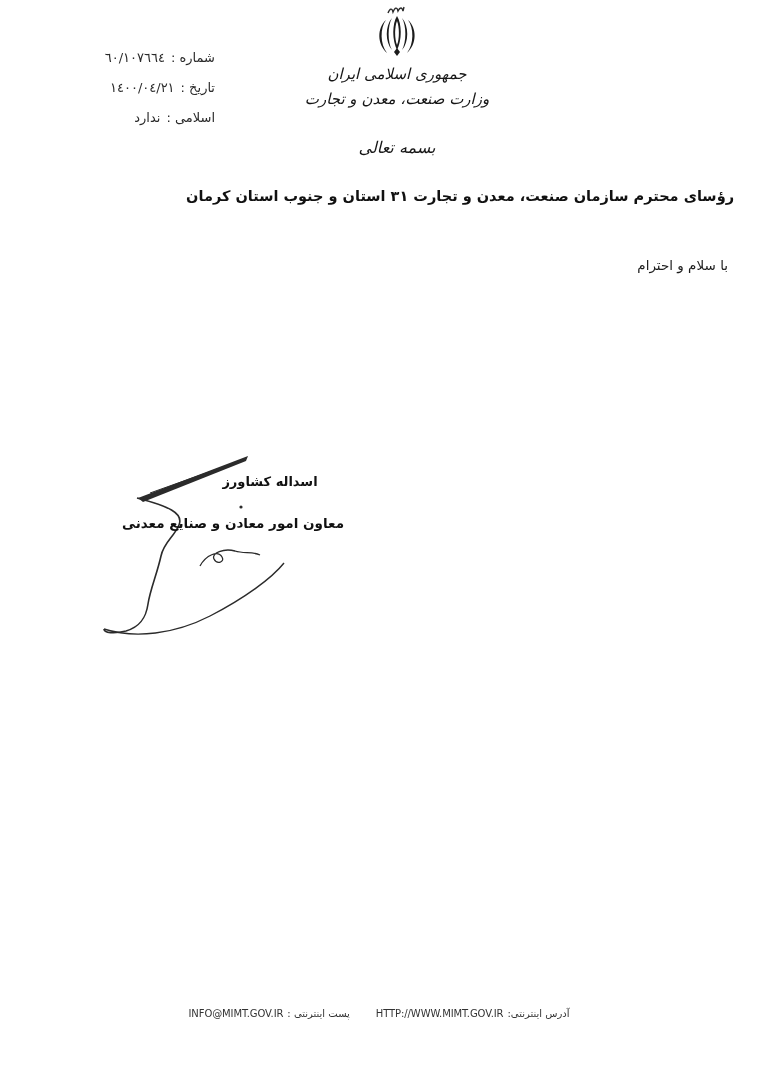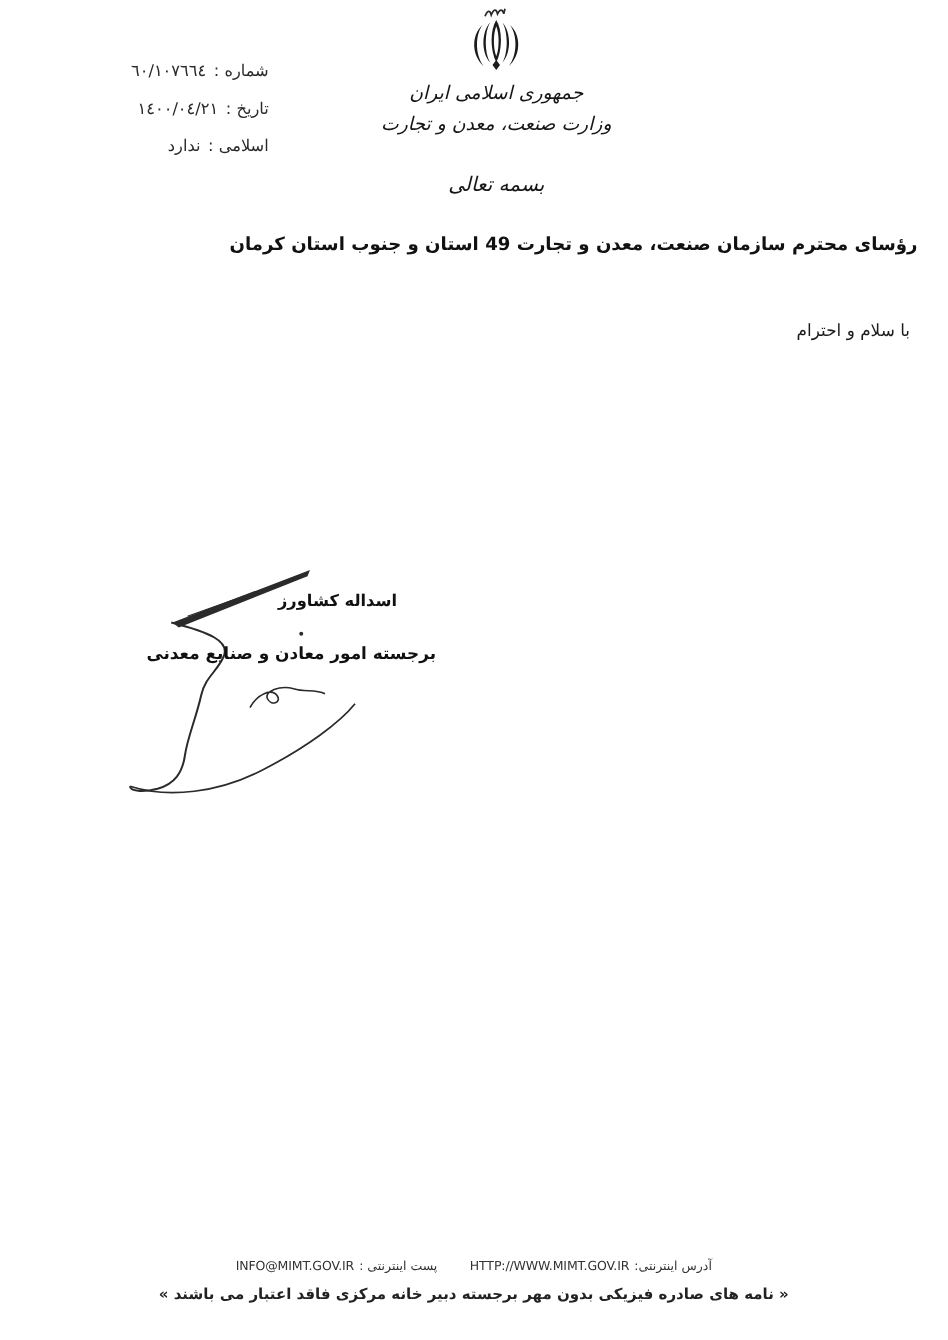--- a/index.html
+++ b/index.html
@@ -91,41 +91,40 @@
       <path d="M31,12 C24,20 24,36 31,44 C26.5,36 26.5,20 31,12 Z" fill="#1c1c1c"></path>
       <path d="M25,14 C16,22 16,38 26,47 C19,38 19,22 25,14 Z" fill="#1c1c1c"></path>
       <path d="M41,12 C48,20 48,36 41,44 C45.5,36 45.5,20 41,12 Z" fill="#1c1c1c"></path>
       <path d="M47,14 C56,22 56,38 46,47 C53,38 53,22 47,14 Z" fill="#1c1c1c"></path>
     </svg>
     <div class="callig">جمهوری اسلامی ایران</div>
     <div class="callig">وزارت صنعت، معدن و تجارت</div>
     <div class="callig besmele">بسمه تعالی</div>
   </div>
 
-  <div class="recipient">رؤسای محترم سازمان صنعت، معدن و تجارت 49 استان و جنوب استان کرمان</div>
+  <div class="recipient">رؤسای محترم سازمان صنعت، معدن و تجارت ۳۱ استان و جنوب استان کرمان</div>
 
   <div class="salutation">با سلام و احترام</div>
 
 
   <svg class="sig-svg" width="310" height="210" viewBox="0 0 310 210">
     <path d="M58,68 L168,26 L166,31 L63,72 Z" fill="#2b2b2b"></path>
     <path d="M70,63 L160,31" class="stroke" stroke-width="1"></path>
     <path d="M57,68 C88,76 104,83 99,95 C94,107 84,112 81,126 C77,144 70,160 68,174 C66,188 60,197 46,201 C34,204 24,203 24,199" class="stroke" stroke-width="1.6"></path>
     <path d="M24,199 C55,209 95,204 130,186 C165,168 192,148 204,133" class="stroke" stroke-width="1.4"></path>
     <path d="M120,136 C126,125 138,120 142,127 C145,132 137,135 134,129 C131,123 144,118 155,121 C164,124 172,121 180,125" class="stroke" stroke-width="1.3"></path>
     <circle cx="161" cy="77" r="1.6" fill="#2b2b2b"></circle>
   </svg>
   <div class="sig-name">اسداله کشاورز</div>
-  <div class="sig-title">برجسته امور معادن و صنایع معدنی</div>
+  <div class="sig-title">معاون امور معادن و صنایع معدنی</div>
 
   <div class="footer-contacts">
     <span class="contact">
       <span>آدرس اینترنتی:</span>
       <span class="ltr">HTTP://WWW.MIMT.GOV.IR</span>
     </span>
     <span class="contact">
       <span>پست اینترنتی :</span>
       <span class="ltr">INFO@MIMT.GOV.IR</span>
     </span>
   </div>
-  <div class="footer-notice">« نامه های صادره فیزیکی بدون مهر برجسته دبیر خانه مرکزی فاقد اعتبار می باشند »</div>
 
 </div>
 
 </body></html>

